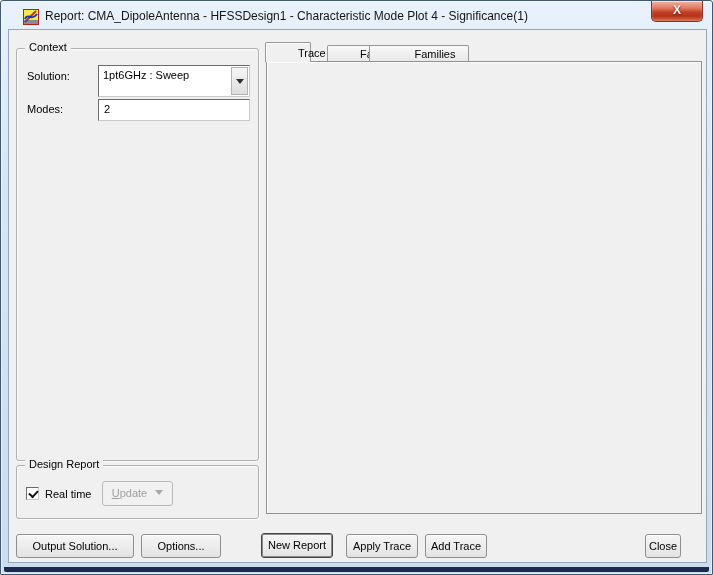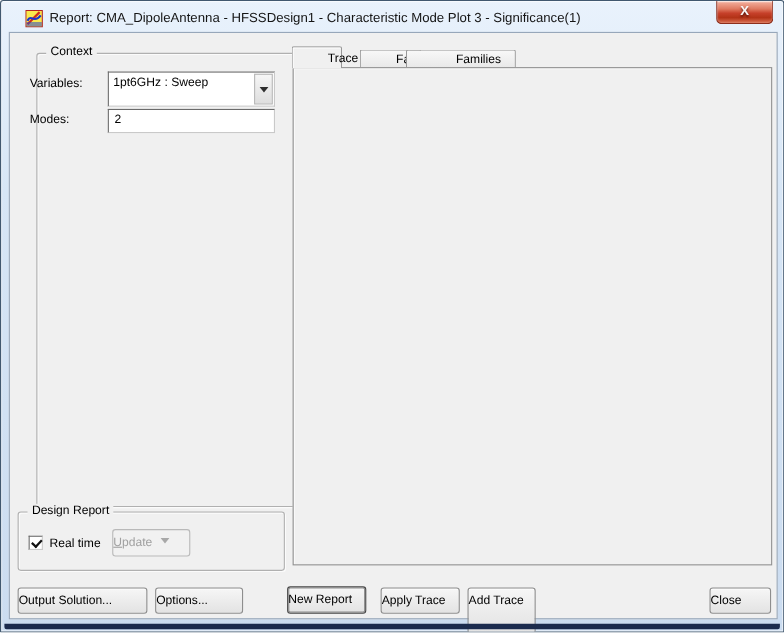--- a/index.html
+++ b/index.html
@@ -62,21 +62,21 @@
 
   
   .checkbox { position:absolute; width:13px; height:13px; background:#fff;
     border:1px solid; border-color:#6b6b6b #c9c9c9 #c9c9c9 #6b6b6b; }
   .checkbox.checked::after { content:""; position:absolute; left:2px; top:2px;
     width:7px; height:4px; border-left:2px solid #101010; border-bottom:2px solid #101010;
     transform:rotate(-47deg); }
 
   
   .btn { position:absolute; background:linear-gradient(180deg,#f6f6f6,#e3e3e3);
-    border:1px solid #8e8e8e; border-radius:3px; cursor:default;
+    border:1px solid #8e8e8e; border-radius:3px; text-align:center; cursor:default;
     box-shadow:inset 0 1px 0 #fff; }
   .btn.default { border-color:#454545; box-shadow:inset 0 0 0 1px #8a8a8a, inset 0 1px 0 #fff; }
   .btn.disabled { color:#a0a0a0; background:#f1f1f1; border-color:#b9b9b9; box-shadow:none; }
   .btn .bl { display:inline-block; }
   .ul-first::first-letter { text-decoration:underline; }
   .drop-arrow { display:inline-block; width:0; height:0; margin-left:8px;
     border:4px solid transparent; border-top:5px solid #a8a8a8; vertical-align:middle; }
 
   
   .tab { position:absolute; border:1px solid #979797; border-bottom:none;
@@ -113,31 +113,31 @@
 <div class="window">
 
   <span class="title-icon">
     <svg width="16" height="16" viewBox="0 0 16 16">
       <rect x="0.5" y="0.5" width="15" height="15" fill="#f9e94e" stroke="#b22020"></rect>
       <path d="M2 13 L13 2" stroke="#cf2a1b" stroke-width="2" fill="none"></path>
       <path d="M2 10 C5 3, 8 13, 14 5" stroke="#1b35c9" stroke-width="2" fill="none"></path>
       <rect x="1" y="11" width="14" height="4" fill="#2a44cc" opacity="0.55"></rect>
     </svg>
   </span>
-  <span class="title-text">Report: CMA_DipoleAntenna - HFSSDesign1 - Characteristic Mode Plot 3 - Significance(1)</span>
+  <span class="title-text">Report: CMA_DipoleAntenna - HFSSDesign1 - Characteristic Mode Plot 4 - Significance(1)</span>
   <div class="close-btn">
     <span>X</span>
   </div>
 
   <div class="content"></div>
 
-  <div class="groupbox" style="left:32px;top:47px;width:243px;height:413px;">
+  <div class="groupbox" style="left:15px;top:47px;width:243px;height:413px;">
     <span class="gb-label">Context</span>
   </div>
-  <span class="lbl" style="left:26px;top:69px;">Variables:</span>
+  <span class="lbl" style="left:26px;top:69px;">Solution:</span>
   <div class="combo" style="left:97px;top:64px;width:152px;height:32px;">
     <span class="cval">1pt6GHz : Sweep</span>
     <span class="cbtn"></span>
   </div>
   <span class="lbl" style="left:26px;top:102px;">Modes:</span>
   <div class="field sunken" style="left:97px;top:98px;width:152px;height:22px;">
     <span class="val">2</span>
   </div>
 
   <div class="tab active" style="left:264px;top:41px;width:46px;height:20px;line-height:20px;">
@@ -252,21 +252,21 @@
   </div>
   <div class="btn" style="left:140px;top:533px;width:80px;height:24px;line-height:22px;">
     <span>Options...</span>
   </div>
   <div class="btn default" style="left:260px;top:532px;width:72px;height:25px;line-height:23px;">
     <span>New Report</span>
   </div>
   <div class="btn" style="left:345px;top:533px;width:72px;height:24px;line-height:22px;">
     <span>Apply Trace</span>
   </div>
-  <div class="btn" style="left:424px;top:533px;width:62px;height:42px;line-height:22px;">
+  <div class="btn" style="left:424px;top:533px;width:62px;height:24px;line-height:22px;">
     <span>Add Trace</span>
   </div>
-  <div class="btn" style="left:644px;top:533px;width:56px;height:24px;line-height:22px;">
+  <div class="btn" style="left:644px;top:533px;width:36px;height:24px;line-height:22px;">
     <span>Close</span>
   </div>
 
   <div class="bottom-band"></div>
 </div>
 
 </body></html>

